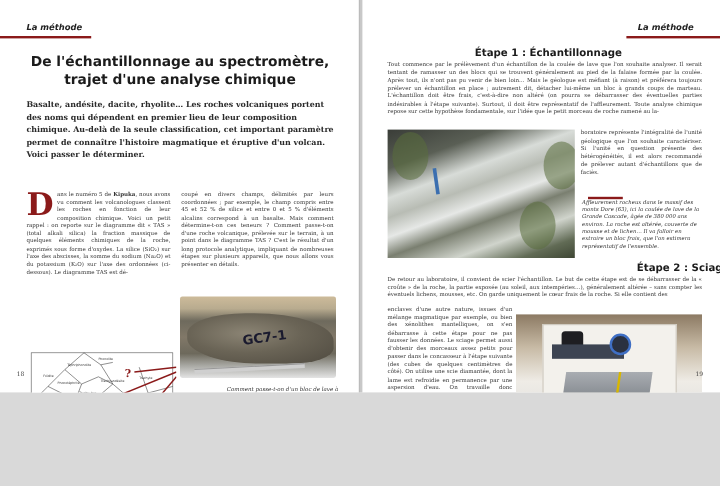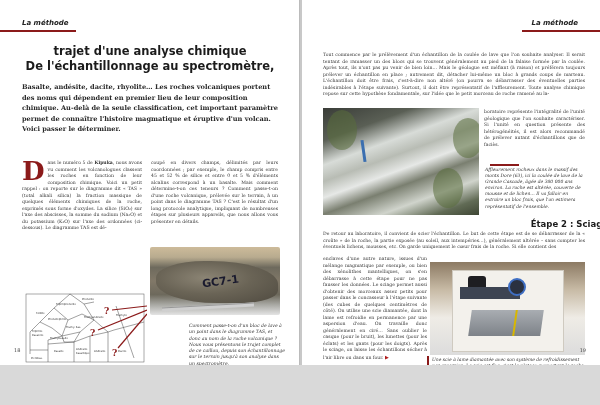--- a/index.html
+++ b/index.html
@@ -1,19 +1,19 @@
 <!DOCTYPE html>
 <html><head>
 <meta charset="utf-8">
 <style>
   * { box-sizing: border-box; margin: 0; padding: 0; }
   html, body { width: 600px; height: 405px; overflow: hidden; background: #d9d9d9; }
   body { font-family: "DejaVu Serif", serif; color: #222; position: relative; }
   .spread { position: absolute; left: 0; top: 0; width: 600px; height: 405px; display: flex; }
-  .page { position: relative; width: 300px; height: 365px; background: #fff; overflow: hidden; }
+  .page { position: relative; width: 300px; height: 327px; background: #fff; overflow: hidden; }
   .page.left { border-right: 1px solid #bbb; }
   .page.right { border-left: 2px solid #c8c8c8; }
 
   .rubric { position: absolute; top: 19px; font-family: "DejaVu Sans", sans-serif; font-weight: bold; font-style: italic; font-size: 7px; color: #222; }
   .rubric-line { position: absolute; top: 30px; height: 2px; background: #8b1a1a; }
   .left .rubric { left: 22px; }
   .left .rubric-line { left: 0; width: 76px; }
   .right .rubric { right: 22px; }
   .right .rubric-line { right: 0; width: 78px; }
 
@@ -67,22 +67,22 @@
 </head>
 <body>
 
 <div class="spread">
 
   <div class="page left">
     <div class="rubric">La méthode</div>
     <div class="rubric-line"></div>
 
     <div class="main-title">
+      <div>De l'échantillonnage au spectromètre,</div>
       <div>trajet d'une analyse chimique</div>
-      <div>De l'échantillonnage au spectromètre,</div>
     </div>
 
     <div class="chapeau">
       <span>Basalte, andésite, dacite, rhyolite… Les roches volcaniques portent des noms qui dépendent en premier lieu de leur composition chimique. Au-delà de la seule classification, cet important paramètre permet de connaître l'histoire magmatique et éruptive d'un volcan.</span><br>
       <span>Voici passer le déterminer.</span>
     </div>
 
     <div class="body-col col1">
       <span class="dropcap">D</span><span>ans le numéro 5 de </span><span class="kipuka">Kipuka</span><span>, nous avons vu comment les volcanologues classent les roches en fonction de leur composition chimique. Voici un petit rappel : on reporte sur le diagramme dit « TAS » (total alkali silica) la fraction massique de quelques éléments chimiques de la roche, exprimés sous forme d'oxydes. La silice (SiO₂) sur l'axe des abscisses, la somme du sodium (Na₂O) et du potassium (K₂O) sur l'axe des ordonnées (ci-dessous). Le diagramme TAS est dé-</span>
     </div>
@@ -145,20 +145,21 @@
     </svg>
 
     <div class="tas-caption">Comment passe-t-on d'un bloc de lave à un point dans le diagramme TAS, et donc au nom de la roche volcanique ? Nous vous présentons le trajet complet de ce caillou, depuis son échantillonnage sur le terrain jusqu'à son analyse dans un spectromètre.</div>
     <div class="page-num">18</div>
   </div>
 
   <div class="page right">
     <div class="rubric">La méthode</div>
     <div class="rubric-line"></div>
 
+    <div class="step-title step1-title">Étape 1 : Échantillonnage</div>
     <div class="r-text r1">Tout commence par le prélèvement d'un échantillon de la coulée de lave que l'on souhaite analyser. Il serait tentant de ramasser un des blocs qui se trouvent généralement au pied de la falaise formée par la coulée. Après tout, ils n'ont pas pu venir de bien loin… Mais le géologue est méfiant (à raison) et préférera toujours prélever un échantillon en place ; autrement dit, détacher lui-même un bloc à grands coups de marteau. L'échantillon doit être frais, c'est-à-dire non altéré (on pourra se débarrasser des éventuelles parties indésirables à l'étape suivante). Surtout, il doit être représentatif de l'affleurement. Toute analyse chimique repose sur cette hypothèse fondamentale, sur l'idée que le petit morceau de roche ramené au la-</div>
 
     <div class="cliff-photo">
       <div class="moss" style="left:4px;top:2px;"></div>
       <div class="moss" style="left:110px;top:60px;"></div>
       <div class="moss" style="left:130px;top:10px;"></div>
       <div class="hammer"></div>
     </div>
     <div class="r-text r1b">boratoire représente l'intégralité de l'unité géologique que l'on souhaite caractériser. Si l'unité en question présente des hétérogénéités, il est alors recommandé de prélever autant d'échantillons que de faciès.</div>
     <div class="cliff-rule"></div>

